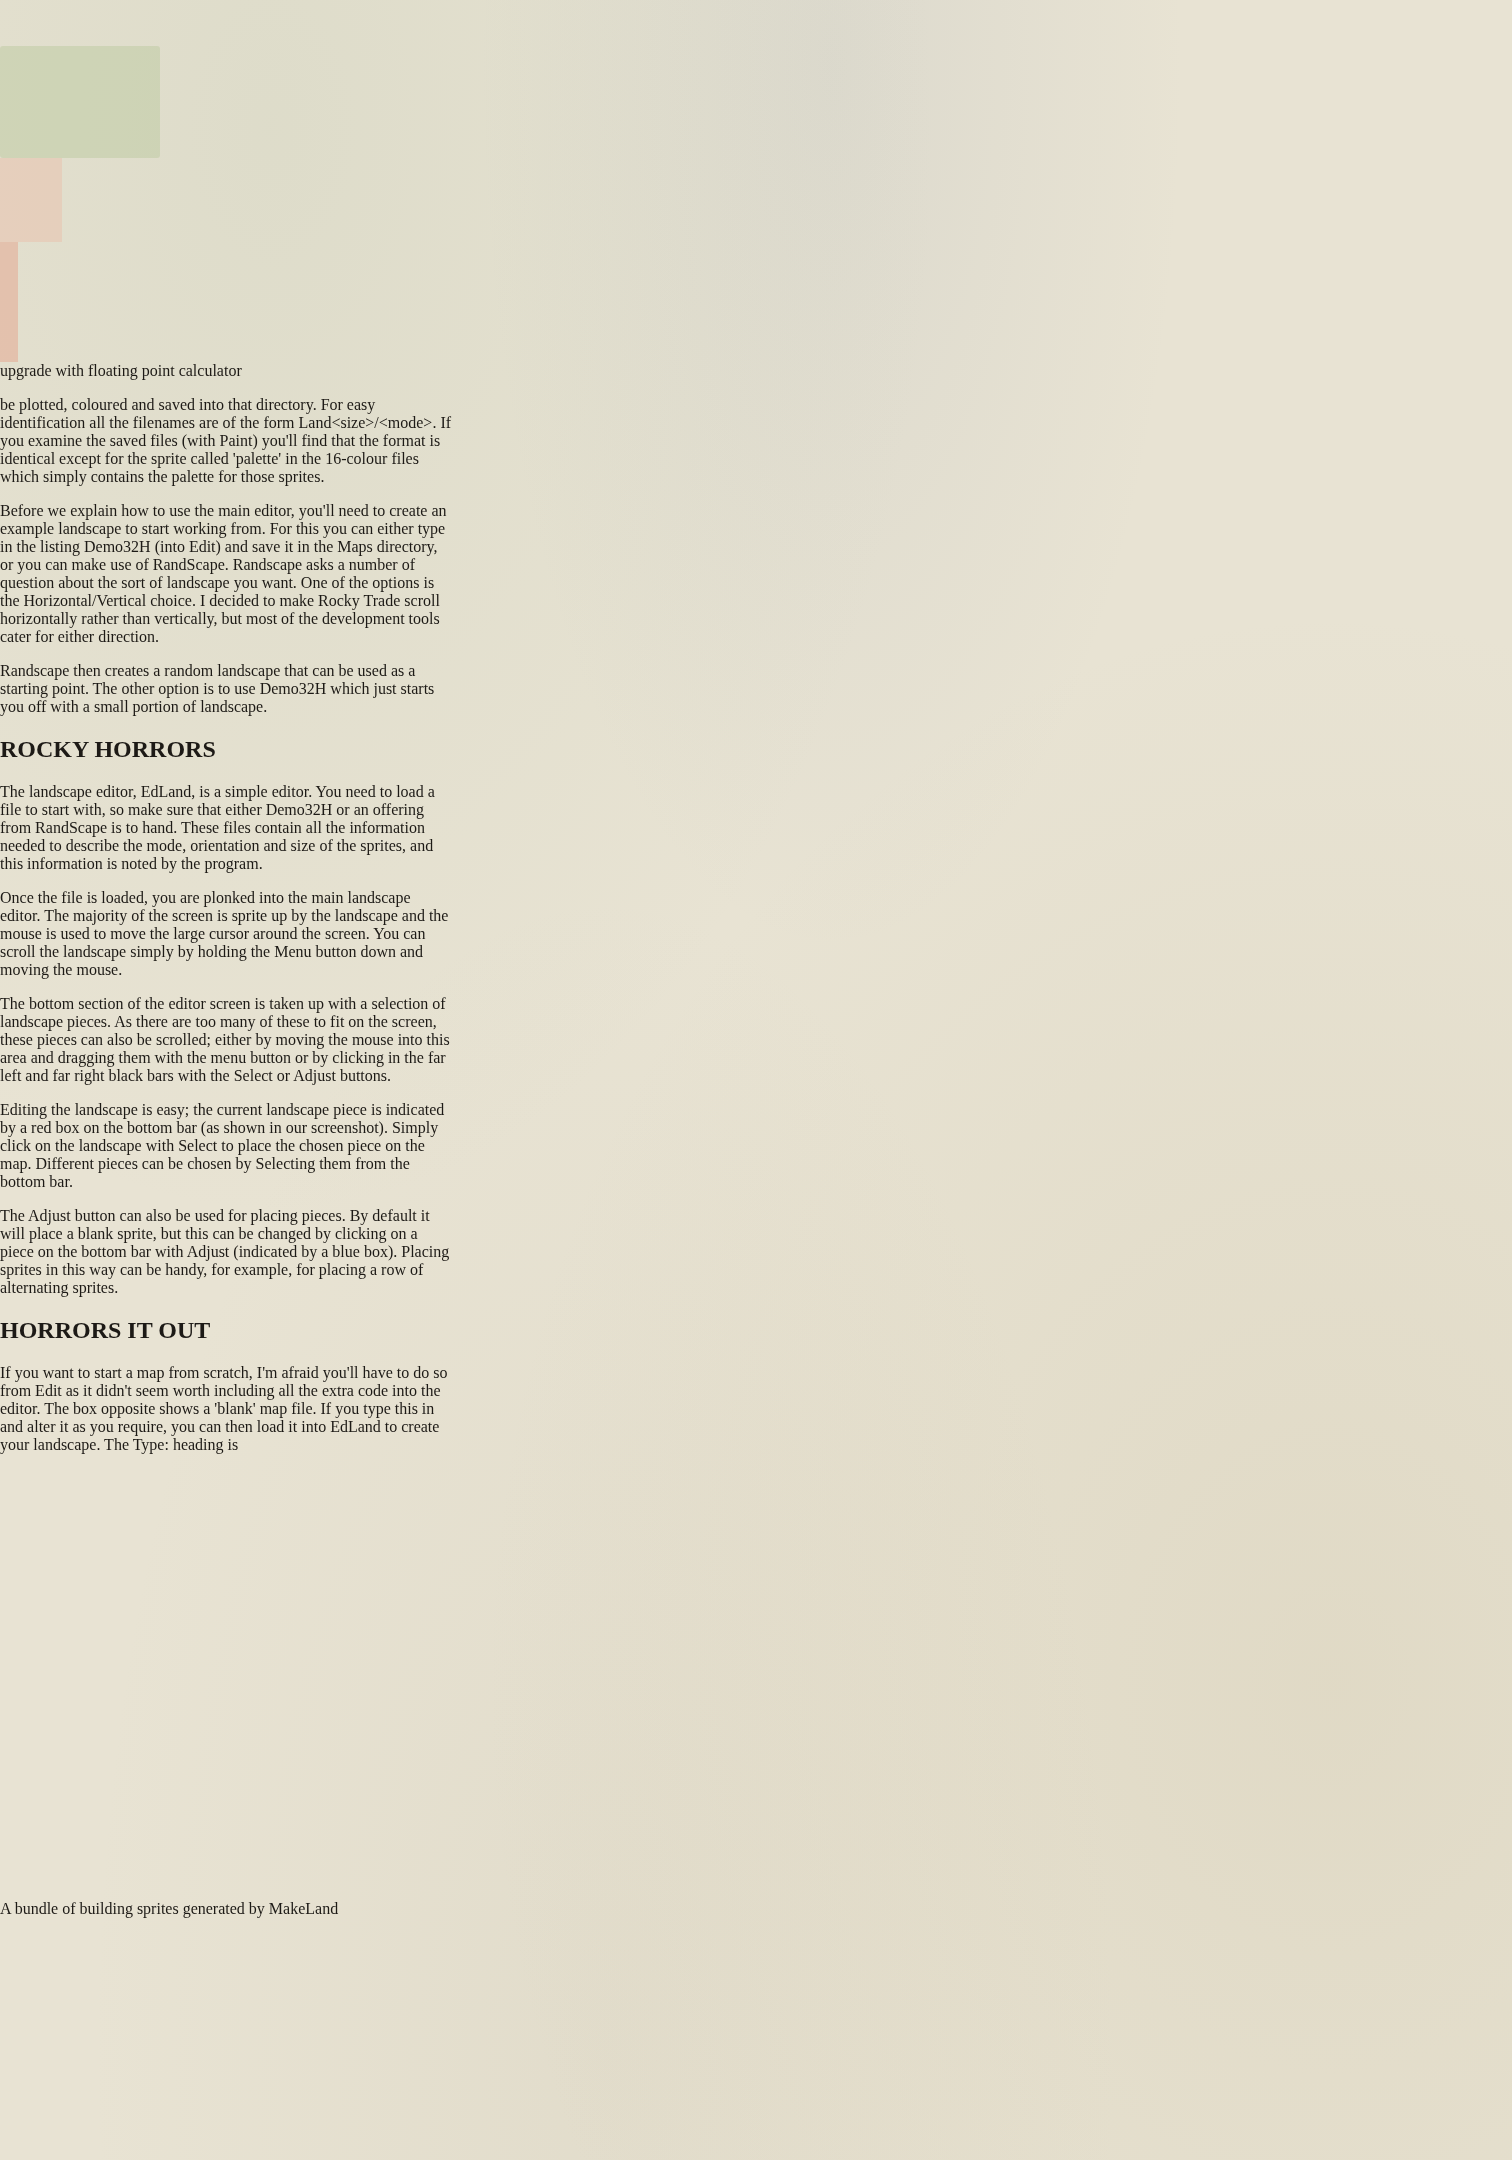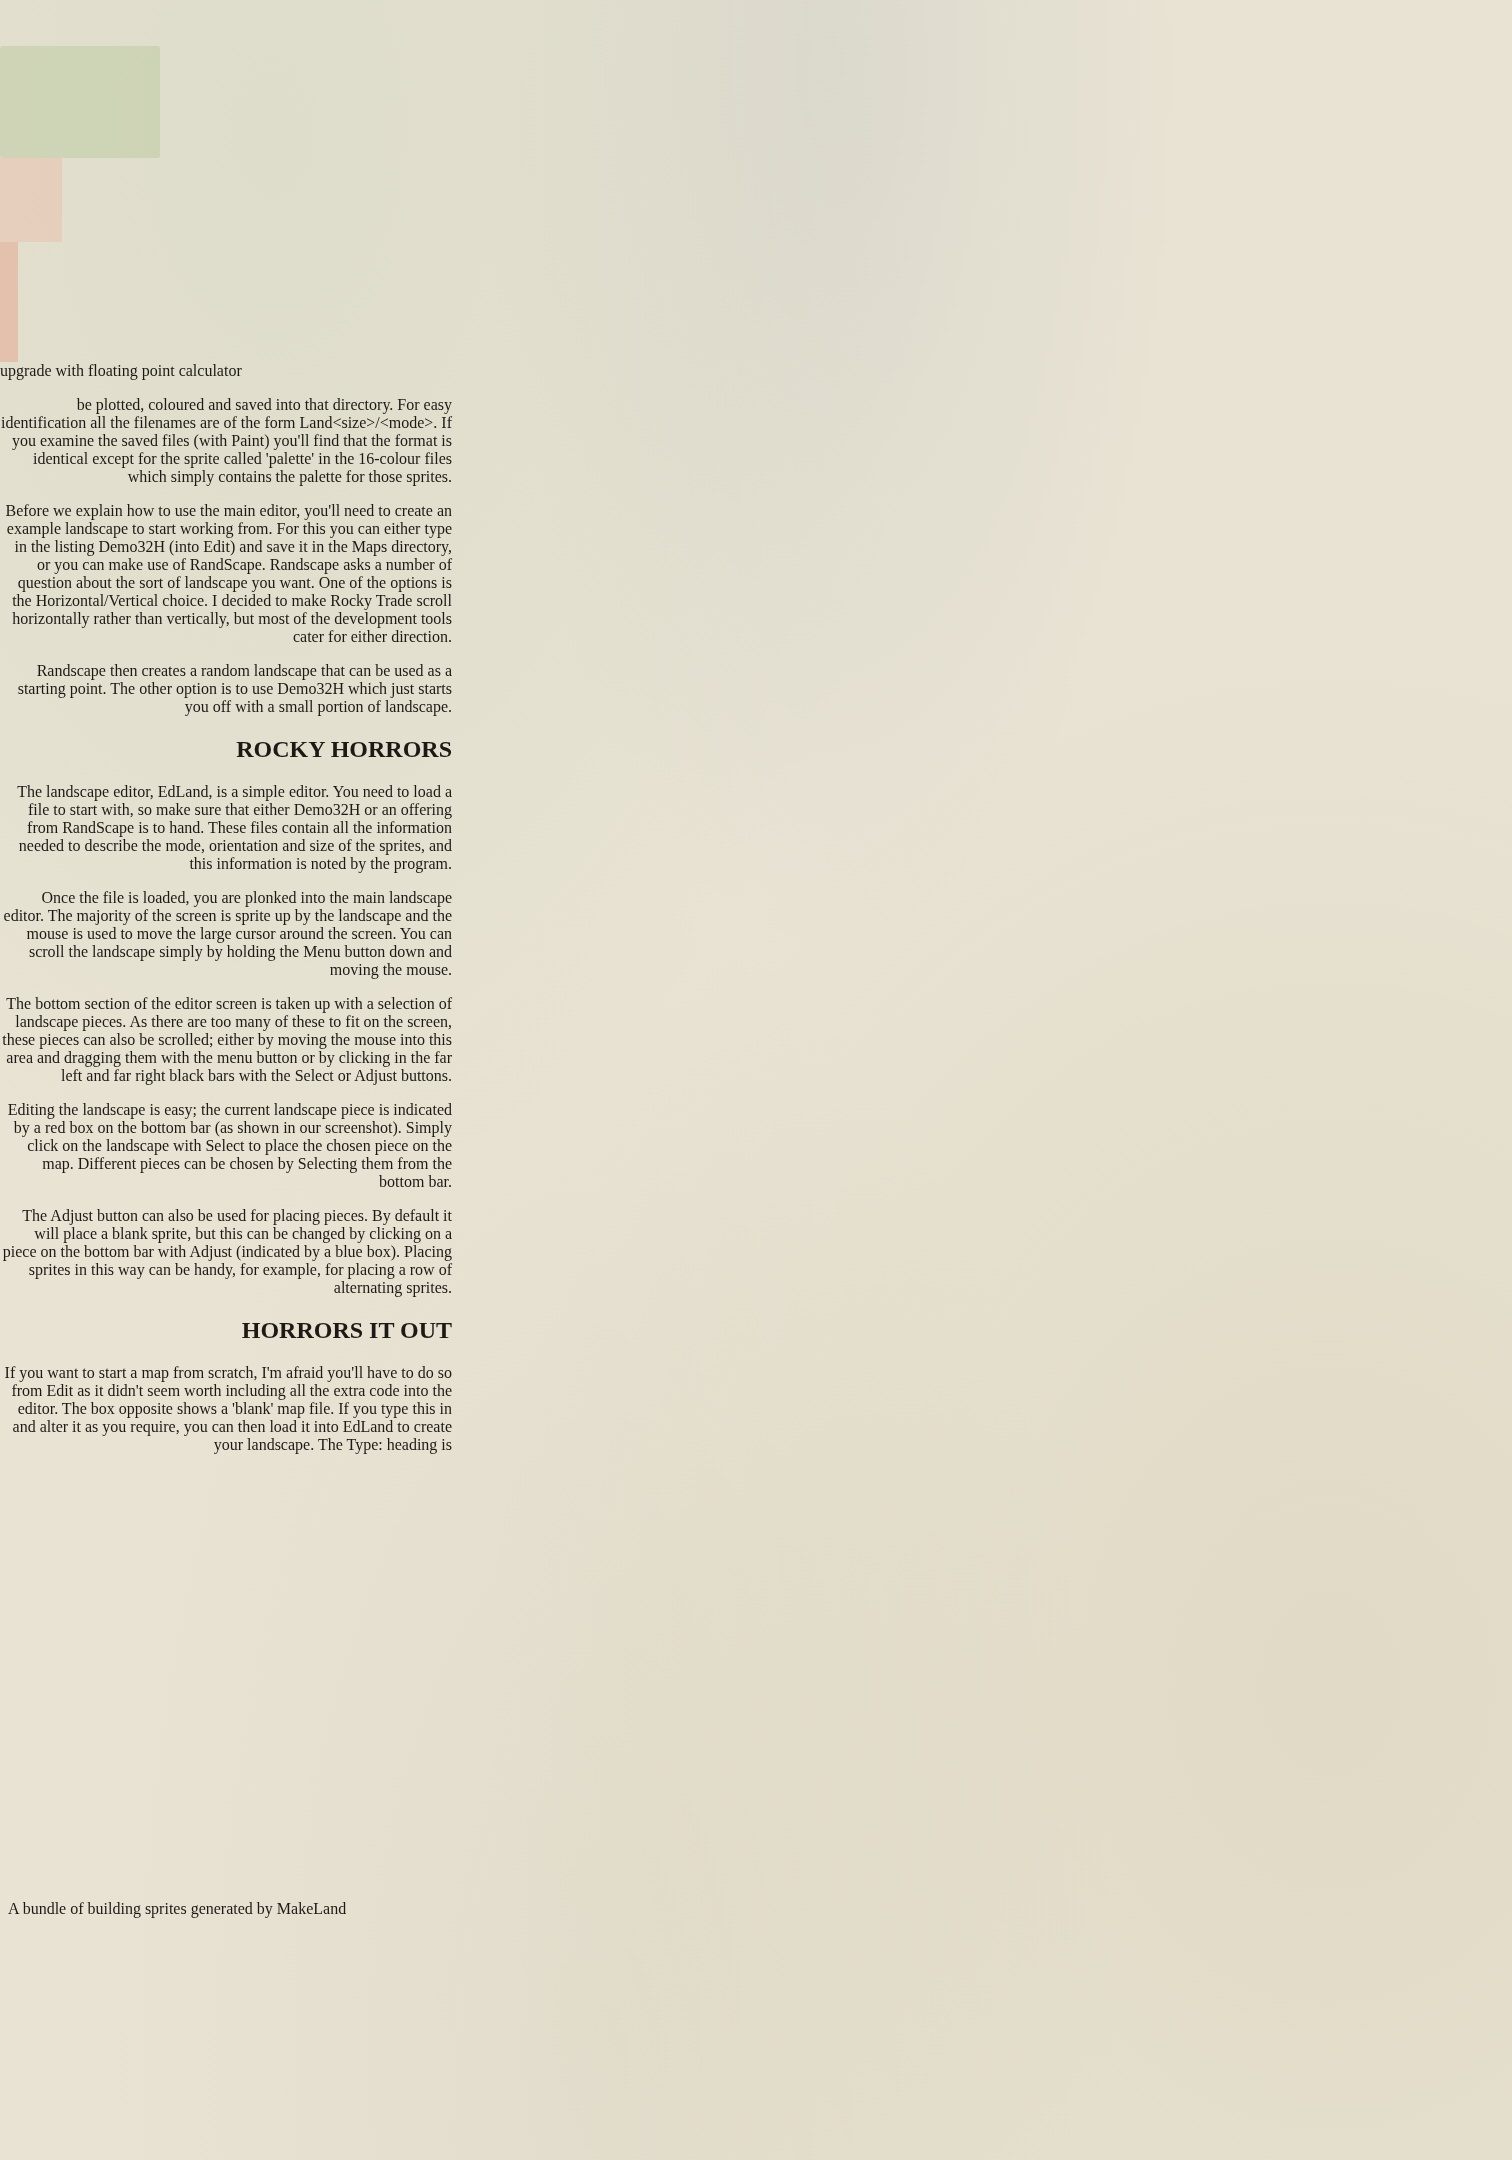--- a/index.html
+++ b/index.html
@@ -99,21 +99,21 @@
   <div class="redmark" style="left:6px;top:240px;width:10px;height:26px;"></div>
   <div class="redmark" style="left:4px;top:1342px;width:12px;height:20px;"></div>
 
   <div class="blob" style="left:55px;top:25px;width:160px;height:112px;background:#b7c79c;opacity:.45;border-radius:3px;"></div>
   <div class="blob" style="left:1437px;top:56px;width:62px;height:84px;background:#e9c0ab;opacity:.5;"></div>
   <div class="blob" style="right:0;top:150px;width:18px;height:120px;background:#e5ad97;opacity:.6;"></div>
   <div class="bt bt2">upgrade with floating point calculator</div>
 
   <div class="games-rule"></div>
 
-  <div class="col" style="left:112px;top:203px;width:452px;text-align:right;">
+  <div class="col" style="left:112px;top:203px;width:452px;">
     <p>be plotted, coloured and saved into that directory. For easy identification all the filenames are of the form Land&lt;size&gt;/&lt;mode&gt;. If you examine the saved files (with Paint) you'll find that the format is identical except for the sprite called 'palette' in the 16-colour files which simply contains the palette for those sprites.</p>
     <p class="ind">Before we explain how to use the main editor, you'll need to create an example landscape to start working from. For this you can either type in the listing Demo32H (into Edit) and save it in the Maps directory, or you can make use of RandScape. Randscape asks a number of question about the sort of landscape you want. One of the options is the Horizontal/Vertical choice. I decided to make Rocky Trade scroll horizontally rather than vertically, but most of the development tools cater for either direction.</p>
     <p class="ind">Randscape then creates a random landscape that can be used as a starting point. The other option is to use Demo32H which just starts you off with a small portion of landscape.</p>
     <h2 class="sect">ROCKY HORRORS</h2>
     <p>The landscape editor, EdLand, is a simple editor. You need to load a file to start with, so make sure that either Demo32H or an offering from RandScape is to hand. These files contain all the information needed to describe the mode, orientation and size of the sprites, and this information is noted by the program.</p>
     <p class="ind">Once the file is loaded, you are plonked into the main landscape editor. The majority of the screen is sprite up by the landscape and the mouse is used to move the large cursor around the screen. You can scroll the landscape simply by holding the Menu button down and moving the mouse.</p>
     <p class="ind">The bottom section of the editor screen is taken up with a selection of landscape pieces. As there are too many of these to fit on the screen, these pieces can also be scrolled; either by moving the mouse into this area and dragging them with the menu button or by clicking in the far left and far right black bars with the Select or Adjust buttons.</p>
     <p class="ind">Editing the landscape is easy; the current landscape piece is indicated by a red box on the bottom bar (as shown in our screenshot). Simply click on the landscape with Select to place the chosen piece on the map. Different pieces can be chosen by Selecting them from the bottom bar.</p>
     <p class="ind">The Adjust button can also be used for placing pieces. By default it will place a blank sprite, but this can be changed by clicking on a piece on the bottom bar with Adjust (indicated by a blue box). Placing sprites in this way can be handy, for example, for placing a row of alternating sprites.</p>
     <h2 class="sect">HORRORS IT OUT</h2>
@@ -146,21 +146,21 @@
       <div class="sp sh-slope-r" style="left: 720px; top: 232px;"></div>
       <div class="sp sh-diag" style="left: 16px; top: 336px;"></div>
       <div class="sp sh-slope-l" style="left: 104px; top: 336px;"></div>
       <div class="sp sh-slope-r" style="left: 192px; top: 336px;"></div>
       <div class="sp sh-tri-se" style="left: 280px; top: 336px;"></div>
       <div class="sp sh-diag2" style="left: 368px; top: 336px;"></div>
       <div class="sp sh-bar-h" style="left: 544px; top: 336px;"></div>
       <div class="sp sh-rect" style="left: 632px; top: 336px;"></div>
       <div class="sp sh-tri-ne" style="left: 720px; top: 336px;"></div>
     </div>
-  <div class="caption" style="left:590px;top:653px;width:810px;padding-left:8px;">A bundle of building sprites generated by MakeLand</div>
+  <div class="caption" style="left:590px;top:653px;width:810px;">A bundle of building sprites generated by MakeLand</div>
 
   <div class="fig" style="left:590px;top:693px;width:810px;height:622px;">
     <div class="grain"></div>
     <div class="terr t-top"></div>
     <div class="terr t-strip"></div>
     <div class="terr t-side"></div>
     <div class="terr t-mtn"></div>
     <div class="terr t-bar"></div>
     <div class="cursor"></div>
   <div class="bargap" style="left: 80px;"></div>

